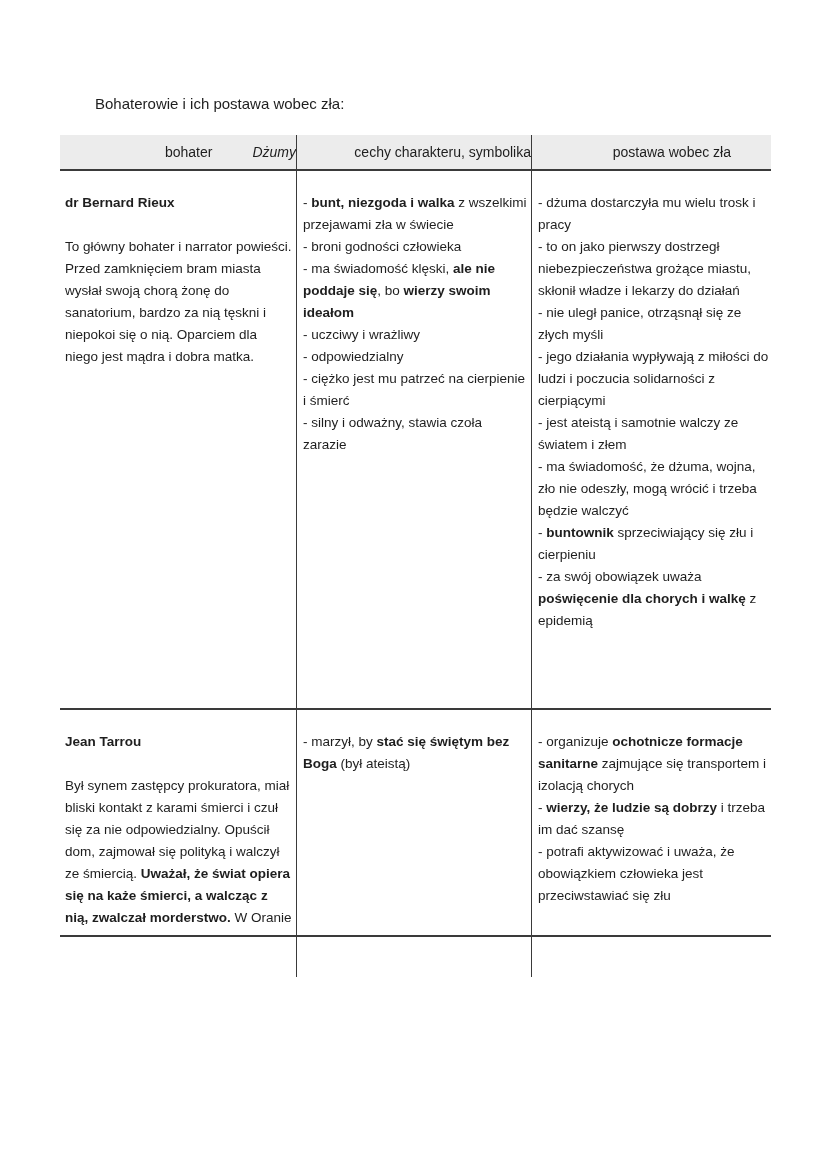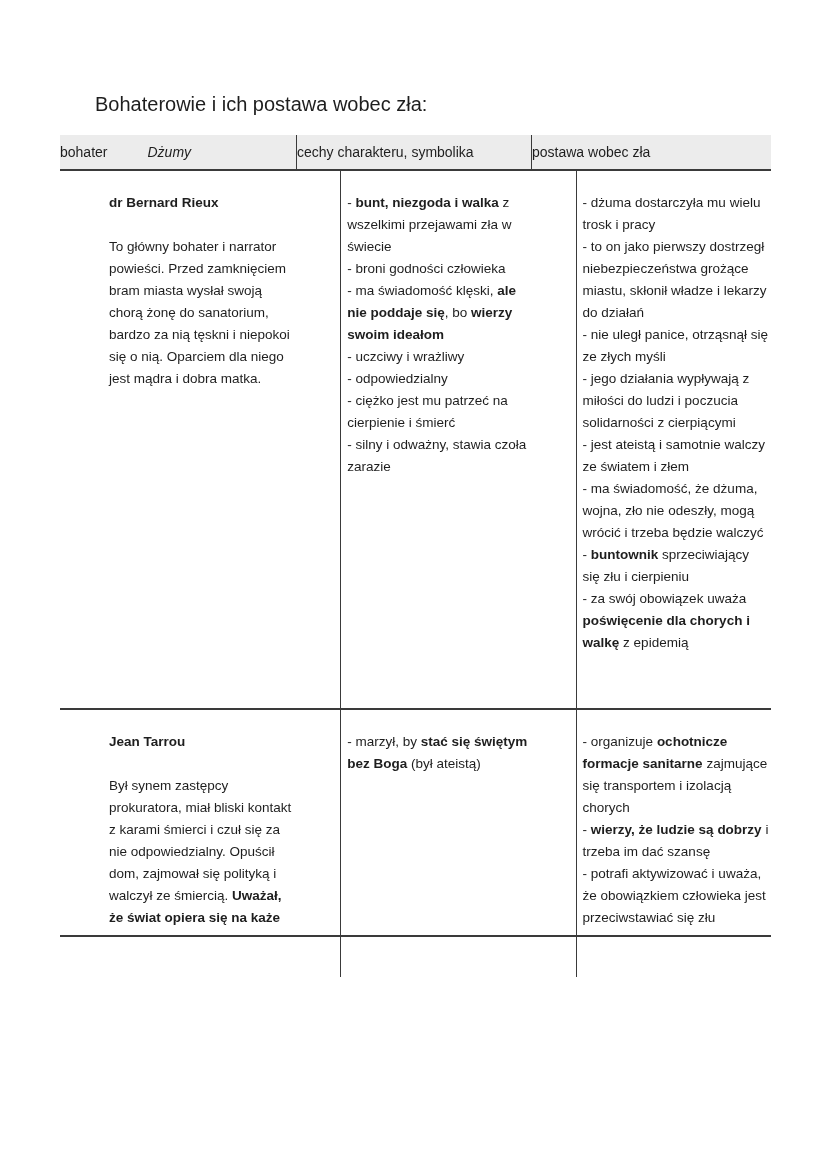--- a/index.html
+++ b/index.html
@@ -16,44 +16,45 @@
     width: 828px;
     height: 1171px;
     background: #ffffff;
     overflow: hidden;
     color: var(--text, #1e1e1e);
   }
   .doc-title {
     position: absolute;
     left: 95px;
     top: 94px;
-    font-size: 20px;
+    font-size: 15px;
     line-height: 20px;
     color: var(--text, #1e1e1e);
   }
   .char-table {
     position: absolute;
     left: 60px;
     top: 135px;
     width: 711px;
   }
   .thead {
     display: flex;
     height: 36px;
     background: var(--header-bg, #ececec);
     border-bottom: 2px solid var(--border, #3a3a3a);
     box-sizing: border-box;
   }
   .th {
     box-sizing: border-box;
     display: flex;
     align-items: center;
-    justify-content: flex-start;
+    justify-content: flex-end;
     font-size: 14px;
     color: var(--text, #1e1e1e);
+    padding-left: 12px;
   }
   .th:nth-child(1) { width: 236px; }
   .th:nth-child(2) { width: 235px; border-left: 1px solid var(--border, #3a3a3a); }
   .th:nth-child(3) { width: 200px; border-left: 1px solid var(--border, #3a3a3a); }
   .trow {
     display: flex;
     box-sizing: border-box;
   }
   .trow + .trow {
     border-top: 2px solid var(--border, #3a3a3a);
@@ -61,21 +62,20 @@
   .row1 { height: 537px; }
   .row2 { height: 227px; justify-content: space-between; }
   .row3 { height: 42px; }
   .td {
     box-sizing: border-box;
     overflow: hidden;
     padding: 21px 2px 0 6px;
     font-size: 13.5px;
     line-height: 22px;
     color: var(--text, #1e1e1e);
-    margin-left: 44px;
   }
   .td:nth-child(1) { width: 236px; padding-left: 5px; padding-right: 4px; }
   .td:nth-child(2) { width: 235px; border-left: 1px solid var(--border, #3a3a3a); }
   .td:nth-child(3) { width: 240px; border-left: 1px solid var(--border, #3a3a3a); }
   .char-name {
     font-weight: bold;
     margin: 0 0 22px 0;
   }
   .char-desc { margin: 0; }
   .trait-line { margin: 0; }

